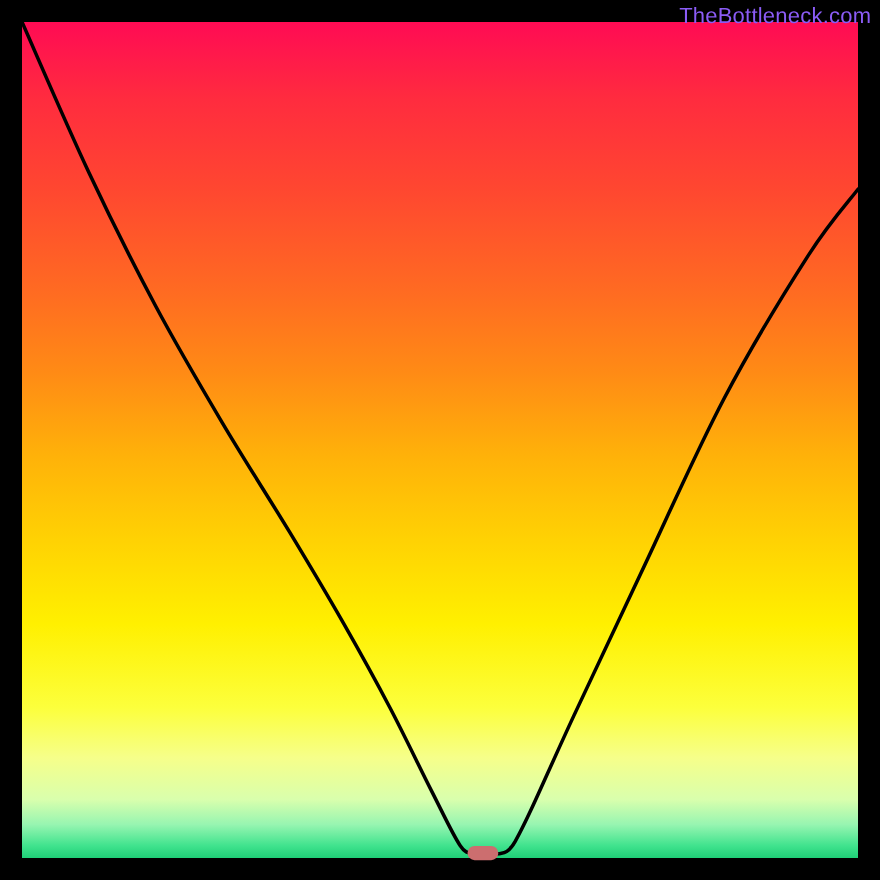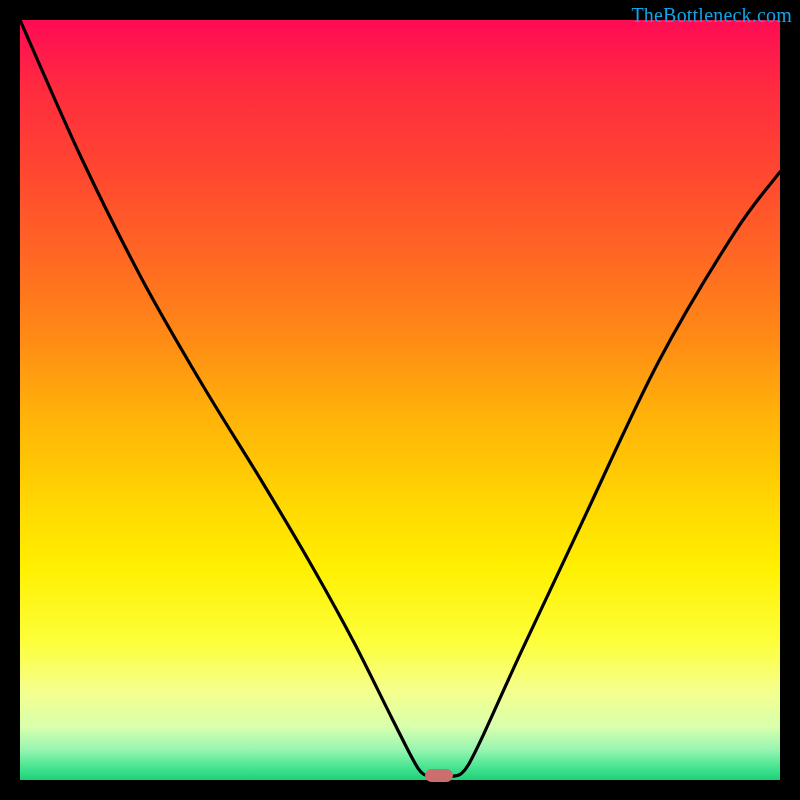--- a/index.html
+++ b/index.html
@@ -37,25 +37,25 @@
       #d9ffad 93%,
       #97f5b1 96%,
       #41e38e 98.5%,
       #1fcf77 100%
     );
   }
   .watermark {
     position: absolute;
     top: 4px;
     right: 8px;
-    color: #0ea5e9;
+    color: #8b5cf6;
     font-size: 20px;
     font-weight: 400;
     letter-spacing: 0.2px;
-    font-family: Liberation Serif, serif;
+    font-family: Liberation Sans, sans-serif;
   }
   svg.curve {
     position: absolute;
     left: 0;
     top: 0;
     width: 760px;
     height: 760px;
   }
   .marker {
     position: absolute;

